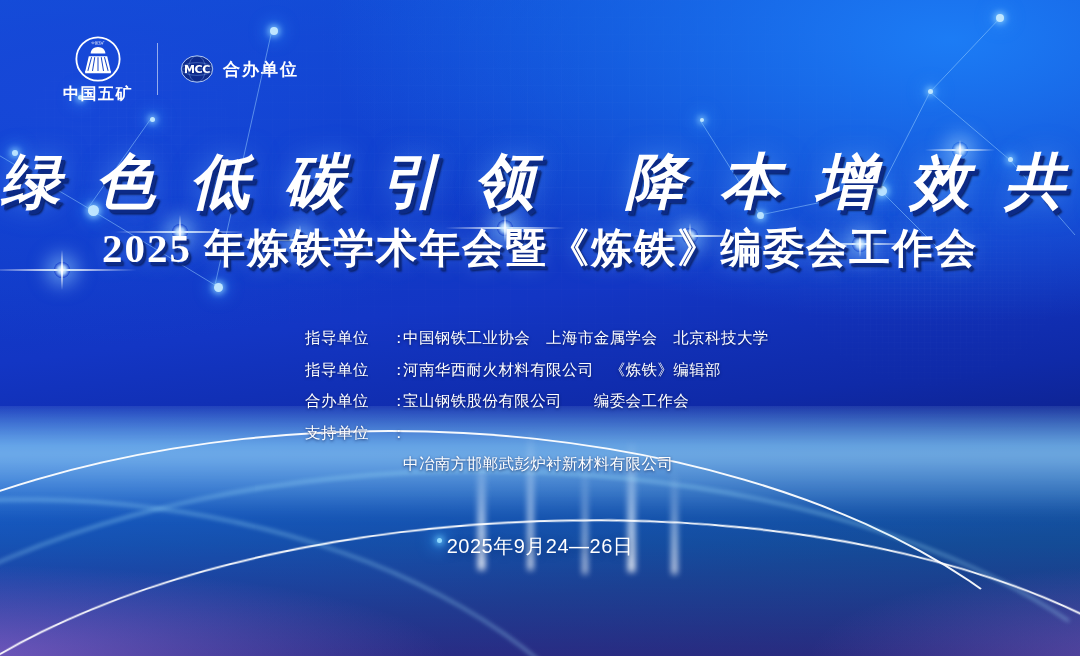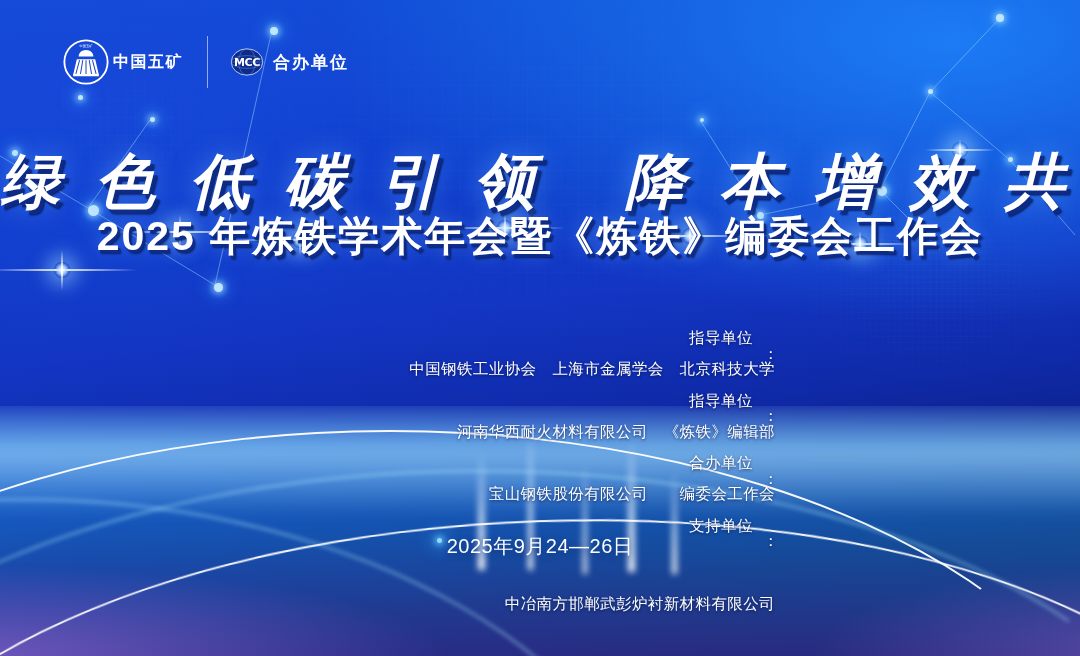--- a/index.html
+++ b/index.html
@@ -96,21 +96,21 @@
 
   
   .beam{
     position:absolute;width:7px;
     background:linear-gradient(180deg,rgba(255,255,255,0) 0%,rgba(225,240,255,.75) 55%,rgba(255,255,255,.95) 100%);
     filter:blur(3px);
   }
 
   
   .logos{position:absolute;left:63px;top:36px;display:flex;align-items:center;gap:0;}
-  .logo-mm{display:flex;flex-direction:row;align-items:center;gap:4px;}
+  .logo-mm{display:flex;flex-direction:column;align-items:center;gap:4px;}
   .mm-mark{width:46px;height:46px;}
   .mm-text{color:#fff;font-size:16px;font-weight:700;letter-spacing:1.5px;line-height:1;}
   .divider{width:1px;height:52px;background:rgba(255,255,255,.55);margin:0 22px 0 24px;}
   .logo-mcc{display:flex;align-items:center;gap:9px;}
   .mcc-globe{position:relative;width:34px;height:30px;}
   .mcc-text{color:#fff;font-size:17px;font-weight:700;letter-spacing:2px;}
 
   
   .title-wrap{position:absolute;left:0;right:0;top:150px;text-align:center;}
   .main-title{
@@ -118,40 +118,40 @@
     font-family:"DejaVu Sans","Liberation Sans",sans-serif;
     font-size:60px;font-weight:700;font-style:italic;
     letter-spacing:7px;line-height:1.06;
     white-space:pre;
     text-shadow:
       3px 4px 0 #0c2a86,
       4px 5px 2px rgba(6,22,74,.85),
       0 0 26px rgba(120,190,255,.5);
   }
   .sub-title{
+    margin-top:12px;
     color:#fff;
-    font-family:Liberation Sans, sans-serif;
+    font-family:Liberation Serif, serif;
     font-size:41px;font-weight:700;
     letter-spacing:2px;line-height:1.1;
     white-space:pre;
     text-shadow:
       2px 3px 0 #0d2b88,
       3px 4px 2px rgba(6,22,74,.8),
       0 0 20px rgba(120,190,255,.45);
   }
 
   
   .orgs{position:absolute;left:0;right:0;top:330px;display:flex;flex-direction:column;align-items:center;}
   .org-row{
-    display:flex;align-items:flex-end;
+    display:flex;align-items:flex-start;
     width:470px;
     color:#ffffff;font-size:15.5px;line-height:1;
     margin-bottom:16px;
     text-shadow:0 1px 3px rgba(4,18,70,.75);
-    flex-direction:column;
   }
   .org-label{width:86px;flex:none;letter-spacing:.5px;}
   .org-colon{width:12px;flex:none;}
   .org-value{letter-spacing:.4px;}
   .org-row.cont .org-label,.org-row.cont .org-colon{visibility:hidden;}
 
   
   .footer{position:absolute;left:0;right:0;top:533px;text-align:center;}
   .date{color:#ffffff;font-size:20px;letter-spacing:.5px;text-shadow:0 2px 6px rgba(10,40,110,.6);}
   .place{margin-top:9px;color:#ffffff;font-size:17px;letter-spacing:3px;text-shadow:0 2px 6px rgba(10,40,110,.6);}

